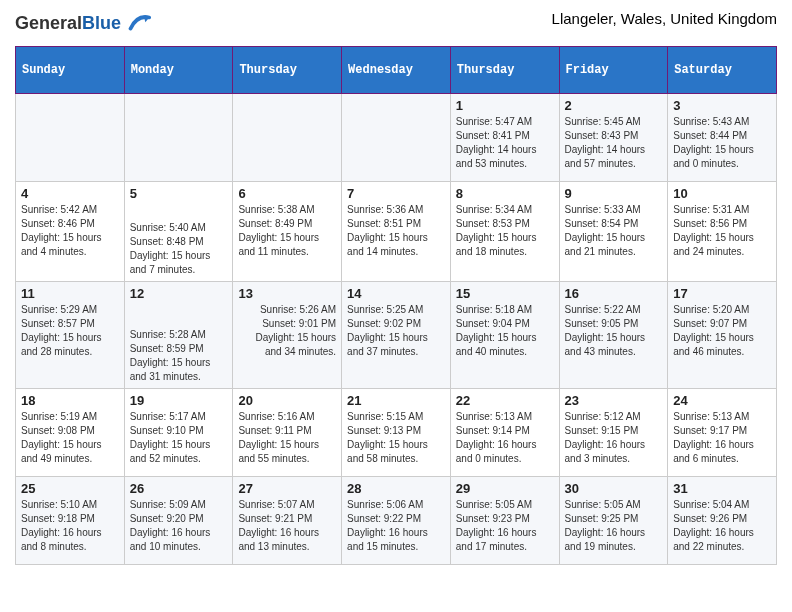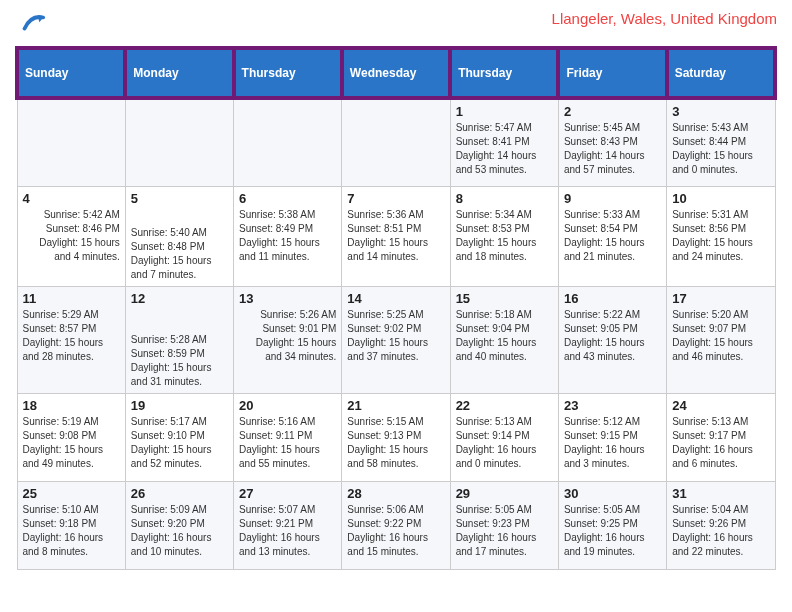--- a/index.html
+++ b/index.html
@@ -38,35 +38,36 @@
     .title-block {
       text-align: right;
     }
     .month-title {
       font-size: 32px;
       font-weight: bold;
       color: #222;
     }
     .location {
       font-size: 15px;
-      color: #ef4444;
+      color: #000000;
     }
     .calendar {
       width: 100%;
       border-collapse: collapse;
       border: 1px solid #ccc;
     }
     .calendar th {
       background-color: #2a75c7;
       color: #fff;
       font-size: 12px;
       font-weight: bold;
       text-align: left;
       padding: 16px 6px;
-      border: 4px solid #701a75;
+      border: 1px solid #701a75;
+      font-family: Liberation Mono, monospace;
     }
     .calendar td {
       width: calc(100% / 7);
       vertical-align: top;
       padding: 4px 5px;
       border: 1px solid #ccc;
       font-size: 10.5px;
       color: #333;
       background: #fff;
       min-height: 80px;
@@ -93,20 +94,23 @@
     .empty { background: #f5f7fa !important; }
   </style>
 </head>
 <body>
 
 <div class="container">
   <div class="header">
     <div class="logo">
       <div>
         <div style="display:flex;align-items:center;">
+          <span class="logo-text">
+            <span class="logo-general">General</span><span class="logo-blue">Blue</span>
+          </span>
           <svg class="logo-icon" viewBox="0 0 30 30">
             <path d="M8 20 Q15 5 28 8" stroke="#2a75c7" stroke-width="4" fill="none" stroke-linecap="round"></path>
             <path d="M22 6 L28 8 L24 13" fill="#2a75c7"></path>
           </svg>
         </div>
       </div>
     </div>
     <div class="title-block">
       <div class="location">Llangeler, Wales, United Kingdom</div>
     </div>
@@ -148,21 +152,21 @@
             <span class="day-number">3</span>
             <div class="day-info" style="white-space: pre-line;">Sunrise: 5:43 AM
 Sunset: 8:44 PM
 Daylight: 15 hours
 and 0 minutes.</div>
           </td>
         </tr>
         <tr>
           <td>
             <span class="day-number">4</span>
-            <div class="day-info" style="white-space: pre-line; text-align: right;">Sunrise: 5:42 AM
+            <div class="day-info" style="white-space: pre-line;">Sunrise: 5:42 AM
 Sunset: 8:46 PM
 Daylight: 15 hours
 and 4 minutes.</div>
           </td>
           <td>
             <span class="day-number">5</span>
             <div class="day-info" style="white-space: pre-line; margin-top: 20px;">Sunrise: 5:40 AM
 Sunset: 8:48 PM
 Daylight: 15 hours
 and 7 minutes.</div>

